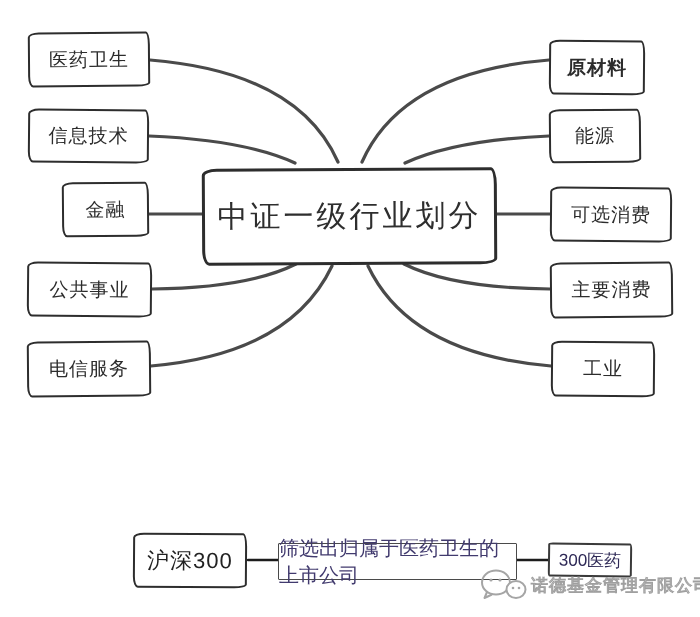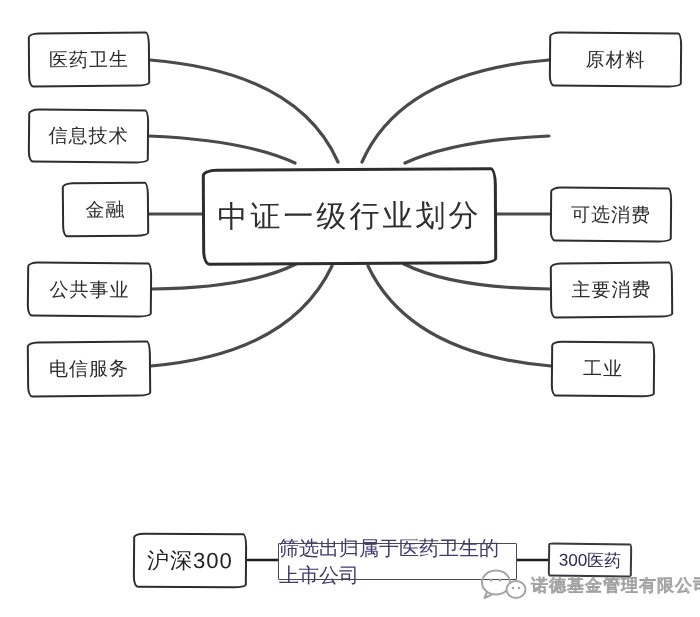--- a/index.html
+++ b/index.html
@@ -46,21 +46,21 @@
     box-sizing: border-box;
   }
   .rot-a { transform: rotate(-0.5deg); }
   .rot-b { transform: rotate(0.5deg); }
 
   .healthcare        { left: 28px;  top: 32px;  width: 122px; height: 55px; }
   .info-tech         { left: 28px;  top: 109px; width: 121px; height: 54px; }
   .finance           { left: 62px;  top: 182px; width: 87px;  height: 55px; }
   .utilities         { left: 27px;  top: 262px; width: 125px; height: 55px; }
   .telecom           { left: 27px;  top: 341px; width: 124px; height: 56px; }
-  .materials         { left: 549px; top: 32px;  width: 133px; height: 55px; }
+  .materials         { left: 549px; top: 40px;  width: 96px; height: 55px; font-weight: bold; }
   .energy            { left: 549px; top: 109px; width: 92px;  height: 54px; }
   .consumer-disc     { left: 550px; top: 187px; width: 122px; height: 55px; }
   .consumer-staples  { left: 550px; top: 262px; width: 123px; height: 56px; }
   .industrials       { left: 551px; top: 341px; width: 104px;  height: 56px; }
 
   .center-box {
     left: 202px; top: 168px; width: 295px; height: 97px;
     border-width: 3.2px;
     border-radius: 15px 6px 17px 7px / 7px 17px 6px 15px;
     font-size: 30px;
@@ -133,20 +133,21 @@
 
   <div class="sbox center-box">中证一级行业划分</div>
 
   <div class="sbox healthcare rot-a">医药卫生</div>
   <div class="sbox info-tech rot-b">信息技术</div>
   <div class="sbox finance rot-a">金融</div>
   <div class="sbox utilities rot-b">公共事业</div>
   <div class="sbox telecom rot-a">电信服务</div>
 
   <div class="sbox materials rot-b">原材料</div>
+  <div class="sbox energy rot-a">能源</div>
   <div class="sbox consumer-disc rot-b">可选消费</div>
   <div class="sbox consumer-staples rot-a">主要消费</div>
   <div class="sbox industrials rot-b">工业</div>
 
   <div class="sbox csi300-box">沪深300</div>
   <div class="sbox filter-box">筛选出归属于医药卫生的上市公司</div>
   <div class="sbox result-box">300医药</div>
 
   <div class="watermark">
     <svg width="48" height="34" viewBox="0 0 48 34" aria-hidden="true">

